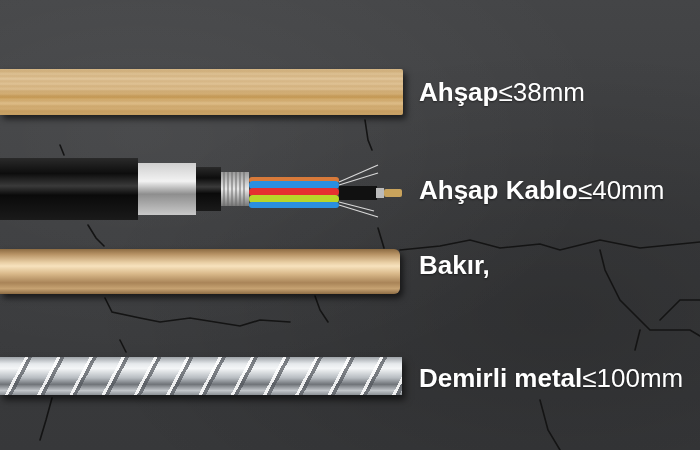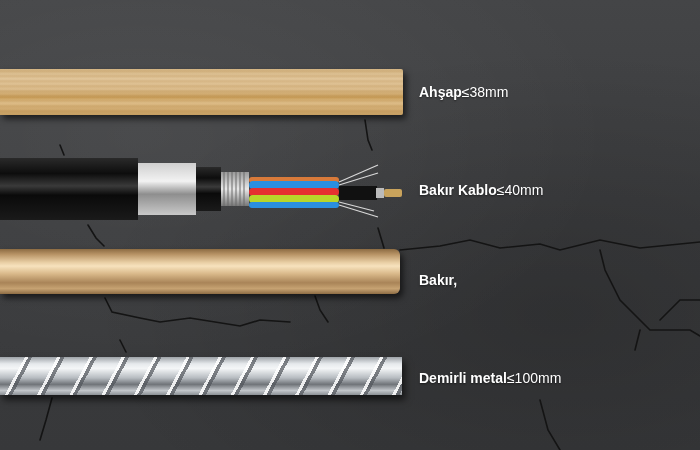--- a/index.html
+++ b/index.html
@@ -11,21 +11,21 @@
   .stage {
     position: relative; width: 700px; height: 450px; overflow: hidden;
     background:
       radial-gradient(ellipse at 20% 30%, rgba(255,255,255,0.06), transparent 60%),
       radial-gradient(ellipse at 80% 70%, rgba(0,0,0,0.18), transparent 60%),
       linear-gradient(180deg, #444547 0%, #3b3c3e 50%, #37383a 100%);
   }
   .cracks { position: absolute; inset: 0; }
   .label {
     position: absolute; left: 419px; color: #ffffff;
-    font-size: 14px; line-height: 24px;
+    font-size: 26px; line-height: 24px;
     text-shadow: 0 1px 2px rgba(0,0,0,0.5);
     white-space: nowrap;
   }
   .label b { font-weight: bold; }
   .label span.val { font-weight: normal; }
 
   
   .wood {
     position: absolute; left: 0; top: 69px; width: 403px; height: 46px;
     background:
@@ -122,25 +122,25 @@
       <line x1="339" y1="27" x2="378" y2="10"></line>
       <line x1="339" y1="30" x2="378" y2="18"></line>
       <line x1="339" y1="50" x2="378" y2="62"></line>
       <line x1="339" y1="47" x2="374" y2="56"></line>
     </g>
     <rect x="339" y="31" width="38" height="14" fill="#111"></rect>
     <rect x="376" y="33" width="8" height="10" fill="#bbb"></rect>
     <rect x="384" y="34" width="18" height="8" rx="2" fill="#c9a35c"></rect>
   </svg>
   <div class="label" style="top:178px;">
-    <b>Bakır Kablo</b><span class="val">≤40mm</span>
+    <b>Ahşap Kablo</b><span class="val">≤40mm</span>
   </div>
 
   <div class="copper"></div>
-  <div class="label" style="top:268px;">
+  <div class="label" style="top:253px;">
     <div><b>Bakır,</b></div>
   </div>
 
   <div class="rebar"></div>
   <div class="label" style="top:366px;">
     <b>Demirli metal</b><span class="val">≤100mm</span>
   </div>
 
 </div>
 

